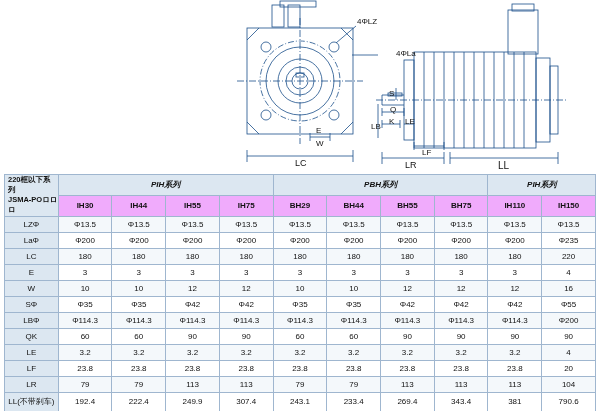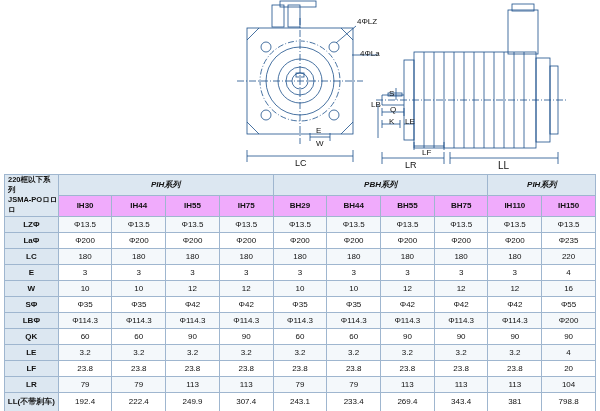--- a/index.html
+++ b/index.html
@@ -12,21 +12,21 @@
 
   svg{position:absolute;left:0;top:0;}
 
   
   table{border-collapse:collapse;width:592px;margin:2px 12px 0 4px;table-layout:fixed;}
   td,th{border:1px solid #9fb6cf;font-size:8px;text-align:center;height:15px;padding:0;color:#111;
         font-family:"Liberation Sans",sans-serif;font-weight:normal;}
   thead td{background:#f0abfc;font-weight:bold;}
   tbody td{background:#ffffff;}
   tbody tr:nth-child(odd) td{background:#f4f8fb;}
-  .rowhead{background:#dce7f1 !important;font-weight:bold;width:66px;text-align:center;}
+  .rowhead{background:#dce7f1 !important;font-weight:normal;width:66px;text-align:center;}
   .grp{background:#dce7f1 !important;font-weight:bold;font-style:italic;}
   .corner{background:#dce7f1 !important;text-align:left;padding-left:3px;font-weight:bold;font-size:7.5px;line-height:1.35;}
   .tall{height:19px;}
 </style>
 </head>
 <body>
 
 <div class="page">
 
   <div class="drawing">
@@ -124,30 +124,30 @@
         <line x1="382" y1="152" x2="382" y2="164"></line>
         <line x1="444" y1="152" x2="444" y2="164"></line>
 
         <line x1="450" y1="158" x2="558" y2="158"></line>
         <line x1="450" y1="152" x2="450" y2="164"></line>
         <line x1="558" y1="152" x2="558" y2="164"></line>
       </g>
     </svg>
 
     <div class="lbl" style="left:357px;top:17px;">4ΦLZ</div>
-    <div class="lbl" style="left:360px;top:49px;">4ΦLa</div>
+    <div class="lbl" style="left:396px;top:49px;">4ΦLa</div>
     <div class="lbl" style="left:295px;top:158px;font-size:9px;">LC</div>
     <div class="lbl" style="left:316px;top:126px;">E</div>
     <div class="lbl" style="left:316px;top:139px;">W</div>
 
     <div class="lbl" style="left:389px;top:89px;">S</div>
     <div class="lbl" style="left:390px;top:105px;">Q</div>
     <div class="lbl" style="left:389px;top:117px;">K</div>
     <div class="lbl" style="left:405px;top:117px;">LE</div>
-    <div class="lbl" style="left:371px;top:100px;">LB</div>
+    <div class="lbl" style="left:371px;top:122px;">LB</div>
     <div class="lbl" style="left:422px;top:148px;">LF</div>
     <div class="lbl" style="left:405px;top:160px;font-size:9px;">LR</div>
     <div class="lbl" style="left:498px;top:160px;font-size:10px;">LL</div>
   </div>
 
   <table>
     <thead>
       <tr>
         <td class="corner" rowspan="2">
           <span>220框以下系列</span><br>
@@ -318,19 +318,19 @@
         <td class="rowhead">LL(不带刹车)</td>
         <td>192.4</td>
         <td>222.4</td>
         <td>249.9</td>
         <td>307.4</td>
         <td>243.1</td>
         <td>233.4</td>
         <td>269.4</td>
         <td>343.4</td>
         <td>381</td>
-        <td>798.8</td>
+        <td>790.6</td>
       </tr>
 
     </tbody>
   </table>
 
 </div>
 
 </body></html>

